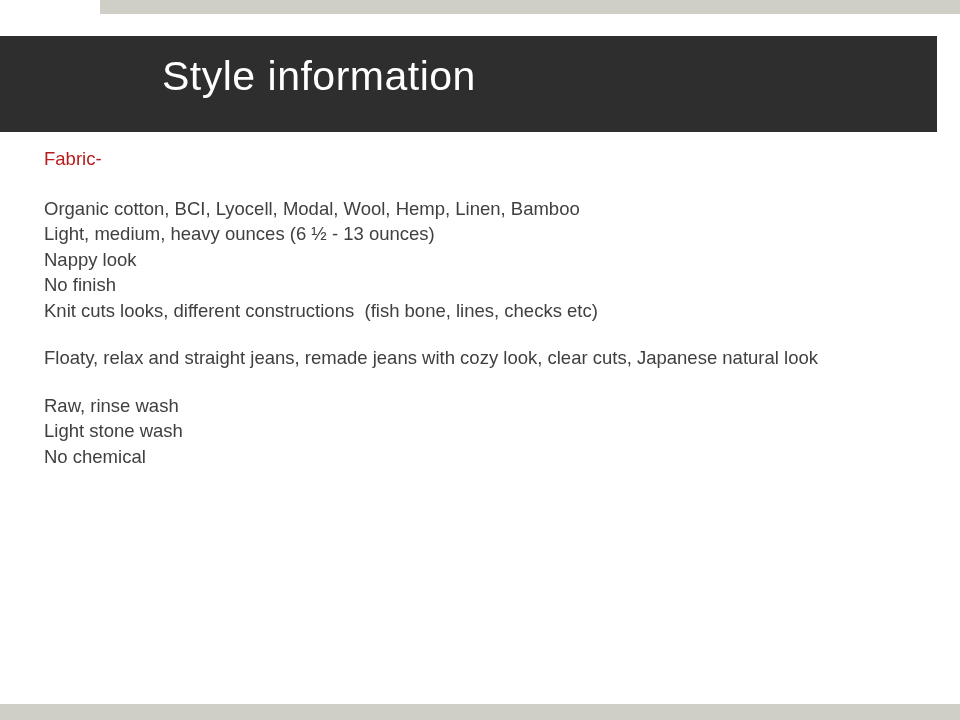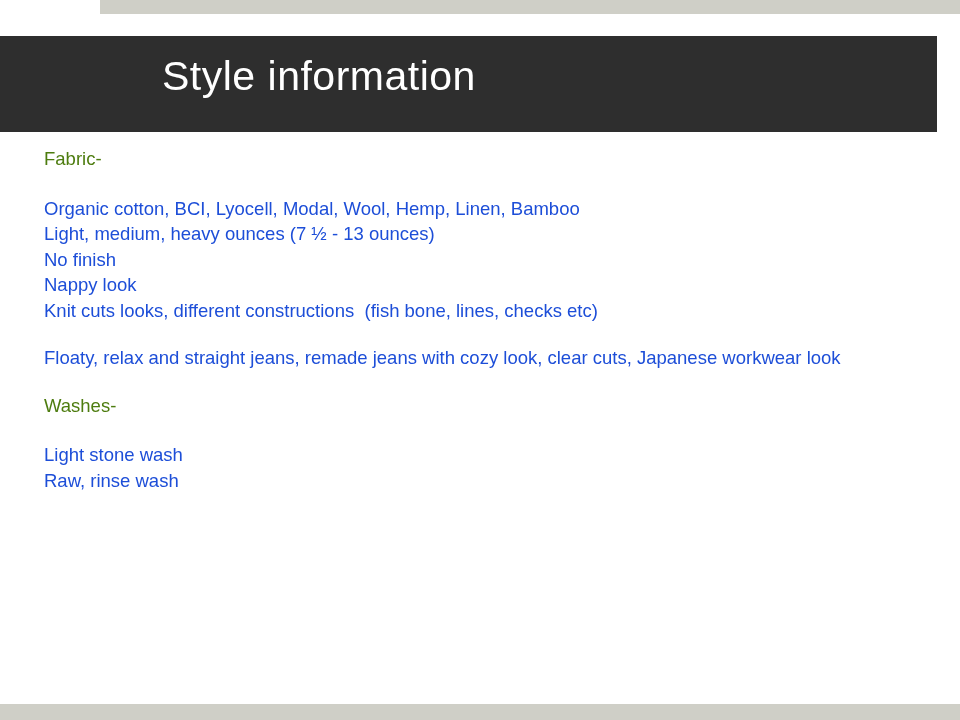--- a/index.html
+++ b/index.html
@@ -92,61 +92,61 @@
     position: absolute;
     left: 44px;
     top: 146px;
     width: 880px;
   }
   .block {
     margin: 0 0 22px 0;
   }
   .line {
     font-size: 18.5px;
-    color: #1d4ed8;
+    color: #404040;
     line-height: 25.5px;
     white-space: pre-wrap;
     font-family: "Liberation Sans", sans-serif;
   }
   .heading-line {
     font-size: 18.5px;
-    color: #4d7c0f;
+    color: #b91c1c;
     line-height: 25.5px;
     margin-bottom: 24px;
     font-family: "Liberation Sans", sans-serif;
   }
 </style>
 </head>
 <body>
 
 <div class="top-strip-left"></div>
 <div class="top-strip-right"></div>
 
 <div class="title-band"></div>
 <div class="title-band-right-gap"></div>
 <div class="slide-title">Style information</div>
 
 <div class="body-area">
 
   <div class="block">
     <div class="heading-line">Fabric-</div>
     <div class="line">Organic cotton, BCI, Lyocell, Modal, Wool, Hemp, Linen, Bamboo</div>
-    <div class="line">Light, medium, heavy ounces (7 ½ - 13 ounces)</div>
+    <div class="line">Light, medium, heavy ounces (6 ½ - 13 ounces)</div>
+    <div class="line">Nappy look</div>
     <div class="line">No finish</div>
-    <div class="line">Nappy look</div>
     <div class="line">Knit cuts looks, different constructions  (fish bone, lines, checks etc)</div>
   </div>
 
   <div class="block">
-    <div class="line">Floaty, relax and straight jeans, remade jeans with cozy look, clear cuts, Japanese workwear look</div>
+    <div class="line">Floaty, relax and straight jeans, remade jeans with cozy look, clear cuts, Japanese natural look</div>
   </div>
 
   <div class="block">
-    <div class="heading-line">Washes-</div>
+    <div class="line">Raw, rinse wash</div>
     <div class="line">Light stone wash</div>
-    <div class="line">Raw, rinse wash</div>
+    <div class="line">No chemical</div>
   </div>
 
 </div>
 
 <div class="bottom-strip-white"></div>
 <div class="bottom-strip-line"></div>
 <div class="bottom-strip-grey"></div>
 
 </body></html>

